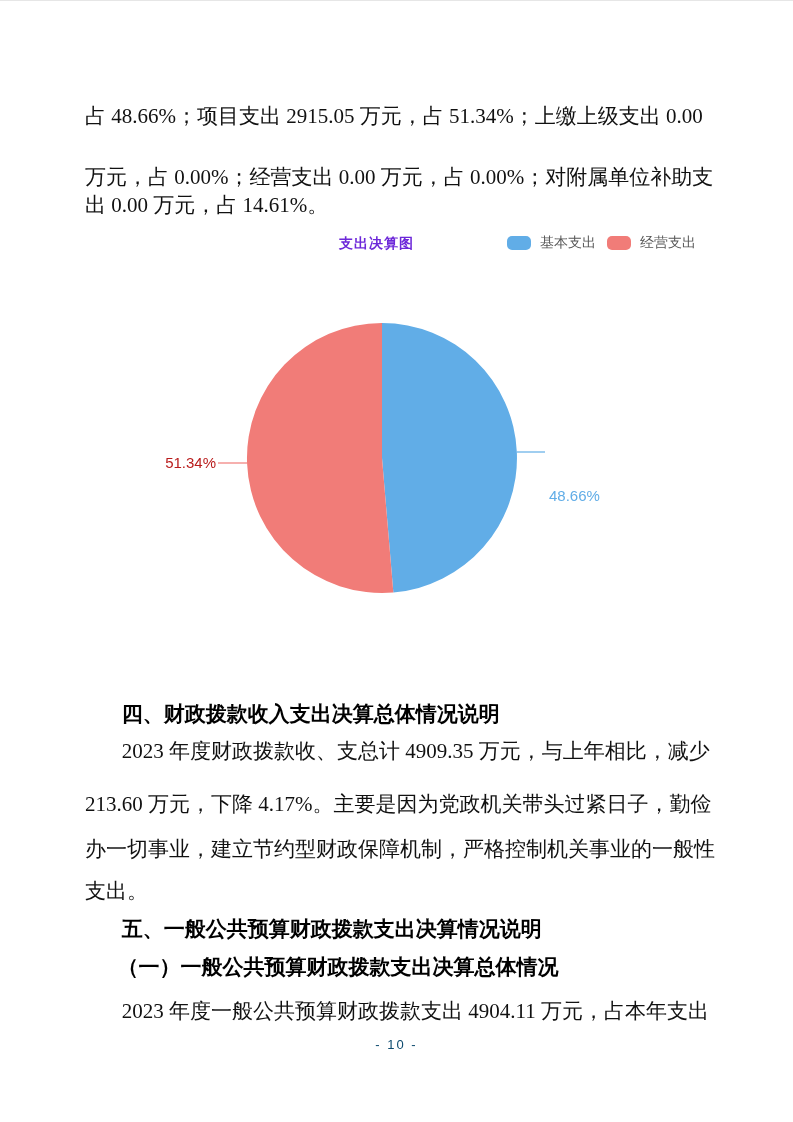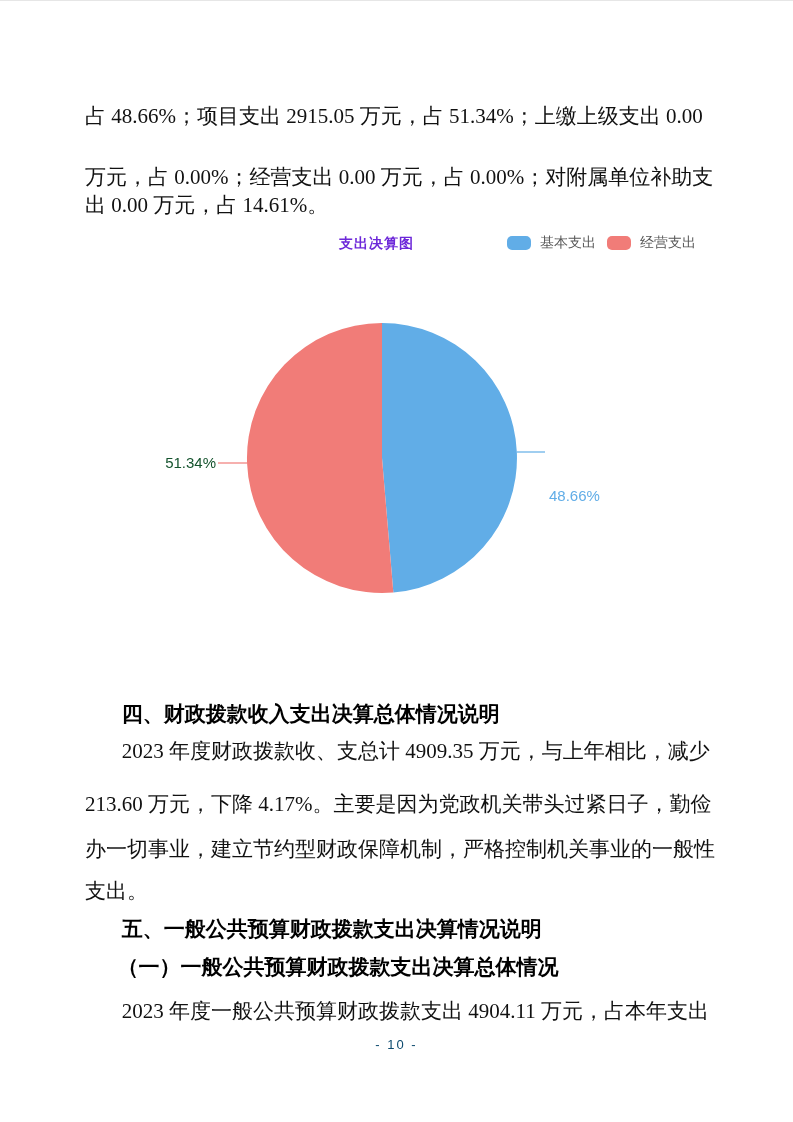--- a/index.html
+++ b/index.html
@@ -42,21 +42,21 @@
   .swatch{width:24px;height:14px;border-radius:5px;display:inline-block;}
   .swatch-basic{background:#61ADE7;}
   .swatch-project{background:#F17C78;}
   .legend-label{font-size:14px;color:#555555;}
   .pie-svg{position:absolute;left:160px;top:300px;}
   .pct-label{
     position:absolute;
     font-family:"Liberation Sans","DejaVu Sans",sans-serif;
     font-size:15px;
   }
-  .pct-left{left:160px;top:454px;width:56px;text-align:right;color:#14532d;}
+  .pct-left{left:160px;top:454px;width:56px;text-align:right;color:#b91c1c;}
   .pct-right{left:549px;top:443px;color:#61ADE7;margin-top:44px;}
   .footer{
     position:absolute;left:0;top:1037px;width:793px;
     text-align:center;
     font-family:"Liberation Sans","DejaVu Sans",sans-serif;
     font-size:13px;color:#0c4a6e;
     letter-spacing:2px;
   }
 </style>
 </head>

